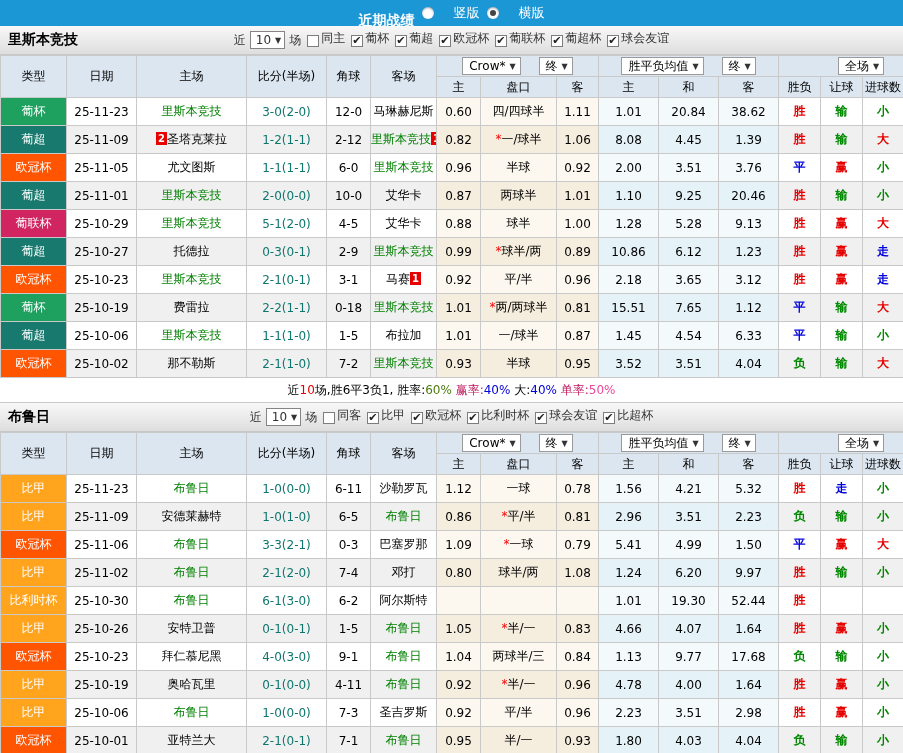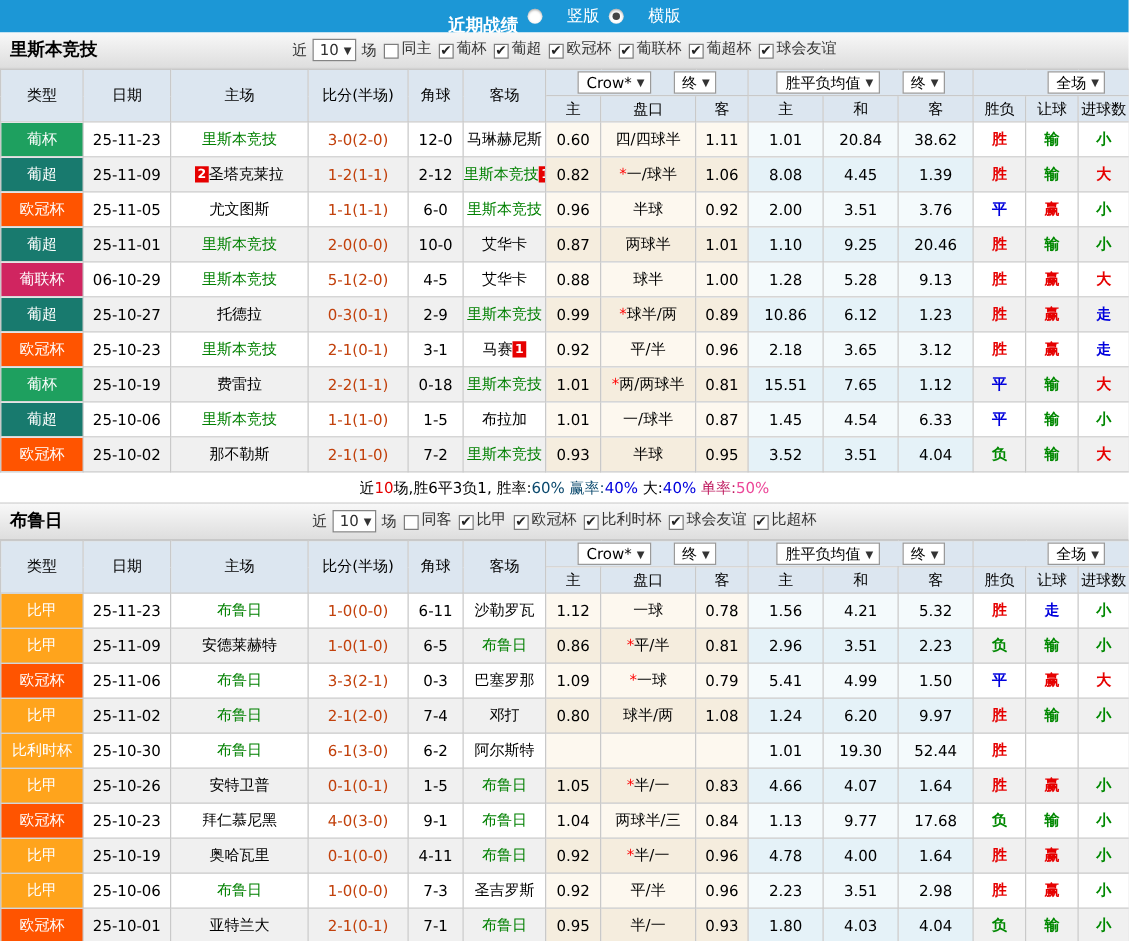--- a/index.html
+++ b/index.html
@@ -38,21 +38,21 @@
   th,td{ border:1px solid #c9c9c9; text-align:center; padding:0; overflow:hidden; white-space:nowrap; }
   thead th{ background:#dce6f0; font-weight:normal; }
   thead tr{ height:21px; }
   tbody tr{ height:28px; background:#fff; }
   tbody tr:nth-child(even){ background:#f0f0f0; }
   td.hc-col{ background:#fdf8ef; }
   tbody tr:nth-child(even) td.hc-col{ background:#f5edde; }
   td.avg-col{ background:#f4fafc; }
   tbody tr:nth-child(even) td.avg-col{ background:#e5f2f8; }
   td.c-type{ color:#fff; }
-  td.c-score{ color:#c2410c; }
+  td.c-score{ color:#0f766e; }
   .t-team{ color:#008000; }
   .t-red{ color:#e60000; font-weight:bold; }
   .t-green{ color:#008800; font-weight:bold; }
   .t-blue{ color:#0000dd; font-weight:bold; }
   .redcard{ display:inline-block; background:#e60000; color:#fff; width:11px; height:13px; line-height:13px;
     font-size:10px; font-weight:bold; vertical-align:1px; }
   .star{ color:#f00; }
   .chip{ display:inline-flex; align-items:center; background:#fff; border:1px solid #9a9a9a;
     height:18px; padding:0 4px 0 6px; margin:0 3px; cursor:pointer; }
   .grp{ }
@@ -245,21 +245,21 @@
         <td class="hc-col">1.01</td>
         <td class="avg-col">1.10</td>
         <td class="avg-col">9.25</td>
         <td class="avg-col">20.46</td>
         <td class="t-red">胜</td>
         <td class="t-green">输</td>
         <td class="t-green">小</td>
       </tr>
       <tr>
         <td class="c-type" style="background: rgb(208, 37, 96);">葡联杯</td>
-        <td class="c-date">06-10-29</td>
+        <td class="c-date">25-10-29</td>
         <td><span class="t-team">里斯本竞技</span></td>
         <td class="c-score">5-1(2-0)</td>
         <td>4-5</td>
         <td><span>艾华卡</span></td>
         <td class="hc-col">0.88</td>
         <td class="hc-col">球半</td>
         <td class="hc-col">1.00</td>
         <td class="avg-col">1.28</td>
         <td class="avg-col">5.28</td>
         <td class="avg-col">9.13</td>
@@ -352,22 +352,22 @@
         <td class="t-green">输</td>
         <td class="t-red">大</td>
       </tr>
     </tbody>
 </table>
 
 <div class="summary">
     <span style="color: rgb(0, 0, 0); white-space: pre;">近</span>
     <span style="color: rgb(230, 0, 0); white-space: pre;">10</span>
     <span style="color: rgb(0, 0, 0); white-space: pre;">场,胜6平3负1, 胜率:</span>
-    <span style="color: #0c4a6e; white-space: pre; text-align: center;">60%</span>
-    <span style="color: #0c4a6e; white-space: pre;"> 赢率:</span>
+    <span style="color: #4d7c0f; white-space: pre; text-align: center;">60%</span>
+    <span style="color: #be185d; white-space: pre;"> 赢率:</span>
     <span style="color: rgb(0, 0, 221); white-space: pre;">40%</span>
     <span style="color: rgb(0, 0, 0); white-space: pre;"> 大:</span>
     <span style="color: rgb(0, 0, 221); white-space: pre;">40%</span>
     <span style="color: #be185d; white-space: pre;"> 单率:</span>
     <span style="color: #ec4899; white-space: pre;">50%</span>
   </div>
 
 <div class="sec-bar">
   <div class="filter">
     <span>近</span>

